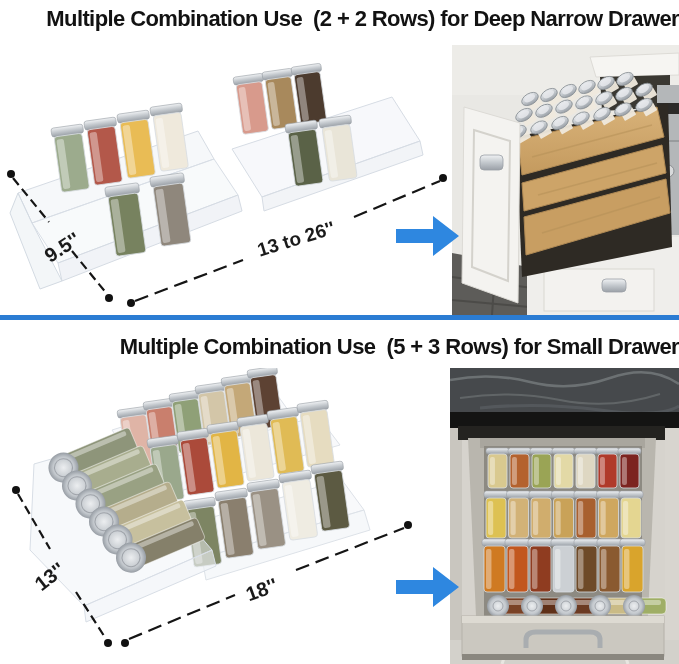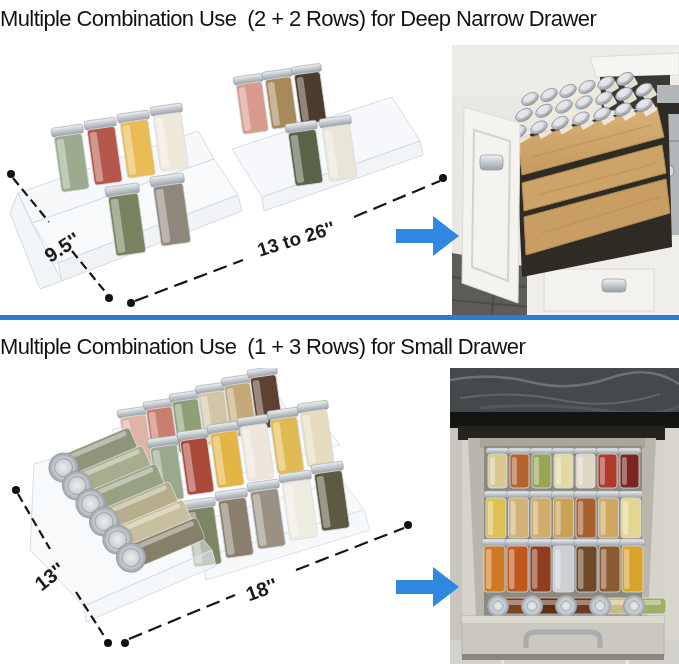--- a/index.html
+++ b/index.html
@@ -1,21 +1,21 @@
 <!DOCTYPE html>
 <html style="--arrow: #2e87e0; --divider: #2b7cd3; --title: #121212; --dim: #1a1a1a;"><head>
 <meta charset="utf-8">
 <style>
   html,body{margin:0;padding:0;background:#ffffff;}
   .page{position:relative;width:679px;height:664px;background:#fff;overflow:hidden;
         font-family:"Liberation Sans",sans-serif;}
   .panel{position:absolute;left:0;width:679px;}
   .panel-top{top:0;height:315px;}
   .panel-bottom{top:321px;height:343px;}
-  .title{position:absolute;left:0;right:0;text-align:left;font-weight:normal;
+  .title{position:absolute;left:0;right:0;text-align:right;font-weight:bold;
          font-size:22px;letter-spacing:-0.6px;color:var(--title,#121212);white-space:pre;}
   .panel-top .title{top:6px;}
   .panel-bottom .title{top:13px;}
   .photo{position:absolute;display:block;}
   .divider{position:absolute;left:0;top:315px;width:679px;height:5px;background:var(--divider,#2b7cd3);}
   .arrow{position:absolute;width:64px;height:44px;z-index:5;}
   .arrow svg{display:block;}
   .dim-label{font-size:20px;font-weight:bold;fill:var(--dim,#1a1a1a);
              font-family:"Liberation Sans",sans-serif;}
   .dim-label.small{font-size:19px;}
@@ -284,21 +284,21 @@
 
       <polygon points="12,62 68,78 66,258 10,238" fill="#f4f3f0" stroke="#dcdad5"></polygon>
       <polygon points="22,85 58,96 56,236 20,222" fill="none" stroke="#d4d2cc" stroke-width="2"></polygon>
       <rect x="28" y="110" width="23" height="15" rx="4" fill="url(#silver)" stroke="#9aa0a6" stroke-width="0.8"></rect>
     </svg>
   </section>
 
   <div class="divider"></div>
 
   <section class="panel panel-bottom">
-    <div class="title">Multiple Combination Use  (1 + 3 Rows) for Small Drawer</div>
+    <div class="title">Multiple Combination Use  (5 + 3 Rows) for Small Drawer</div>
 
     <svg class="photo" style="left:0;top:47px" width="448" height="296" viewBox="0 0 448 296">
 
       <g fill="#f1f4f8" fill-opacity="0.5" stroke="#dde2e8" stroke-width="1">
         <path d="M112,62 L268,14 L288,42 L132,92 Z"></path>
         <path d="M146,97 L318,48 L340,77 L166,127 Z"></path>
         <path d="M182,158 L342,112 L364,142 L202,190 Z"></path>
         <path d="M202,190 L364,142 L370,162 L206,212 Z" fill-opacity="0.65"></path>
       </g>
 

